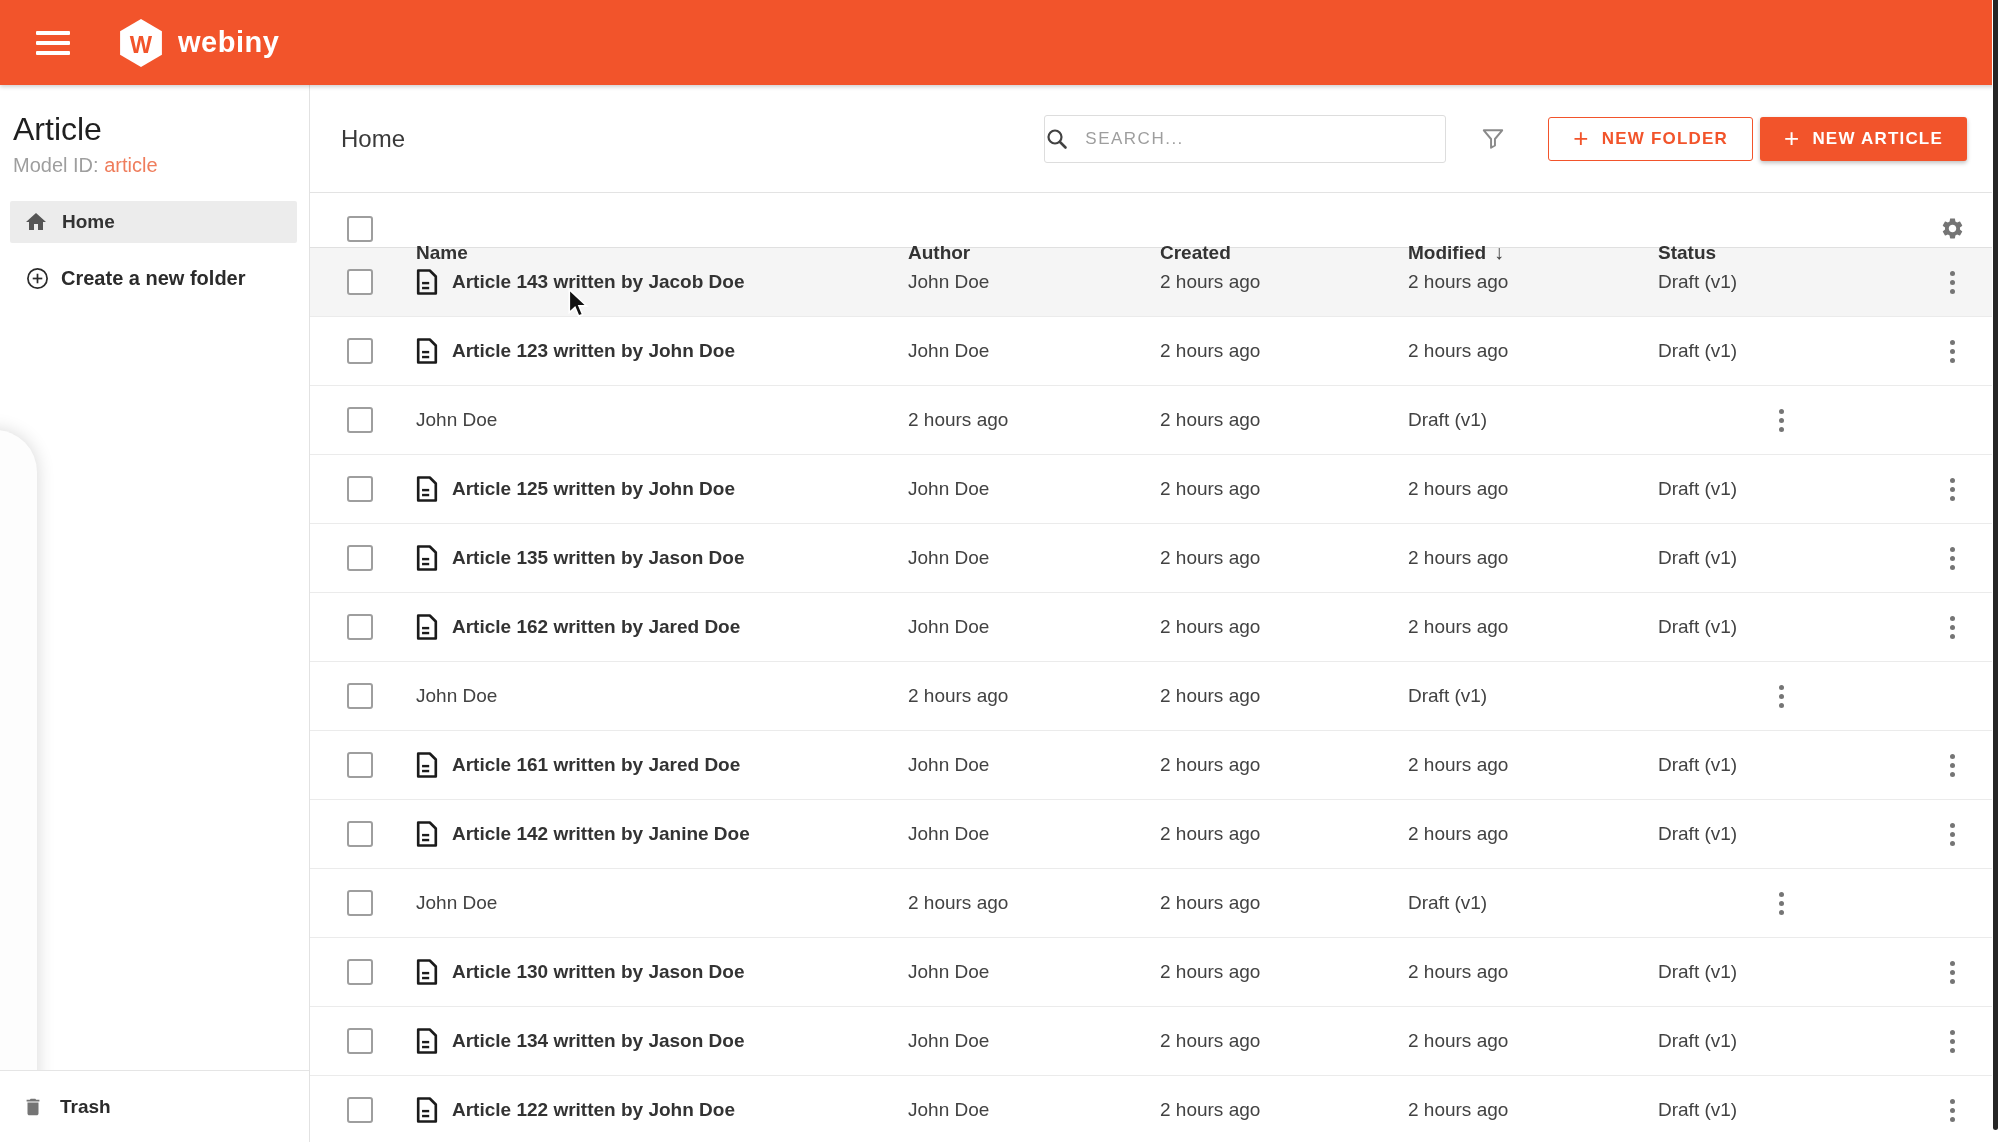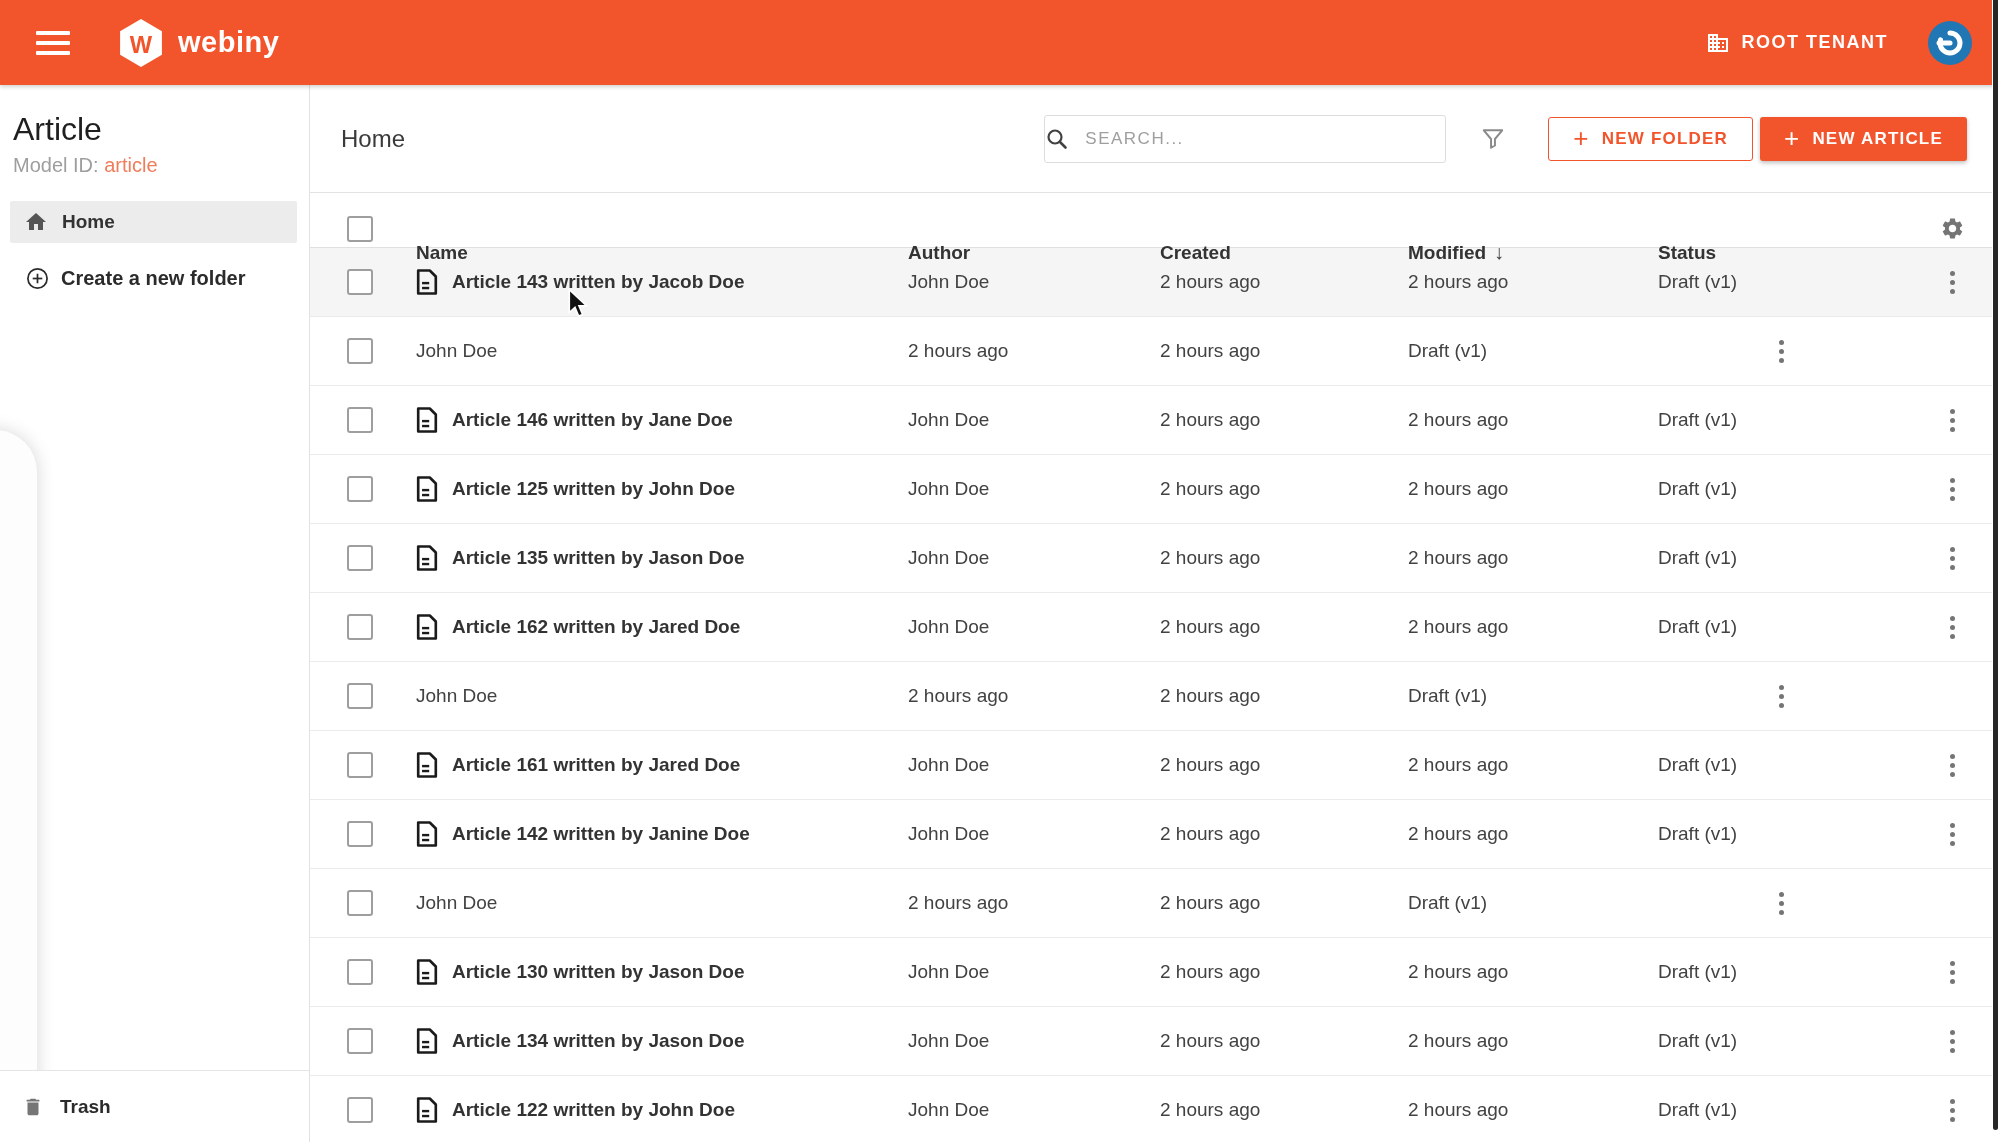--- a/index.html
+++ b/index.html
@@ -101,34 +101,20 @@
       <span></span>
         <span></span>
         <span></span>
     </div>
     <div class="brand">
       <svg width="46" height="50" viewBox="0 0 100 110">
         <polygon points="50,2 96,29 96,81 50,108 4,81 4,29" fill="#ffffff"></polygon>
         <text x="50" y="76" text-anchor="middle" font-size="52" font-weight="bold" font-family="Liberation Sans, sans-serif" fill="#F2542B">W</text>
       </svg>
       <span class="brand-name">webiny</span>
-    </div>
-    <div class="topbar-right">
-      <div class="tenant">
-        <svg width="24" height="24" viewBox="0 0 24 24">
-          <path fill="#ffffff" d="M12 7V3H2v18h20V7H12zM6 19H4v-2h2v2zm0-4H4v-2h2v2zm0-4H4V9h2v2zm0-4H4V5h2v2zm4 12H8v-2h2v2zm0-4H8v-2h2v2zm0-4H8V9h2v2zm0-4H8V5h2v2zm10 12h-8v-2h2v-2h-2v-2h2v-2h-2V9h8v10zm-2-8h-2v2h2v-2zm0 4h-2v2h2v-2z"></path>
-        </svg>
-        <span class="tenant-label">ROOT TENANT</span>
-      </div>
-      <div class="avatar">
-        <svg width="30" height="30" viewBox="0 0 30 30" style="transform:rotate(-90deg)">
-          <circle cx="15" cy="15" r="10" fill="none" stroke="#ffffff" stroke-width="5" stroke-linecap="round" stroke-dasharray="50 13"></circle>
-          <line x1="15" y1="15" x2="15" y2="4" stroke="#ffffff" stroke-width="5" stroke-linecap="round"></line>
-        </svg>
-      </div>
     </div>
   </header>
 
   <aside class="sidebar">
     <h1 class="sidebar-title">Article</h1>
     <div class="sidebar-subtitle">
       <span>Model ID: </span><span class="model-id">article</span>
     </div>
 
     <div class="folder-item active">
@@ -228,44 +214,44 @@
               <i></i>
               <i></i>
             </div>
       </div>
     </div>
 
     <div class="grid-row row">
       <div class="cell-check">
         <div class="checkbox"></div>
       </div>
-      <div class="cell-text">John Doe</div>
-      <div class="cell-text">2 hours ago</div>
-      <div class="cell-text">2 hours ago</div>
-      <div class="cell-text">Draft (v1)</div>
-      <div class="cell-kebab">
-        <div class="kebab">
-              <i></i>
-              <i></i>
-              <i></i>
-            </div>
-      </div>
-    </div>
-
-    <div class="grid-row row">
-      <div class="cell-check">
-        <div class="checkbox"></div>
-      </div>
-      <div class="cell-name">
-        <svg width="22" height="28" viewBox="0 0 20 24">
-          <path d="M2 1.5h10.5L18 7v15.5H2V1.5z" fill="none" stroke="#1b1b1b" stroke-width="2.4" stroke-linejoin="round"></path>
-          <line x1="5.5" y1="13" x2="12" y2="13" stroke="#1b1b1b" stroke-width="2.2"></line>
-          <line x1="5.5" y1="17.5" x2="12" y2="17.5" stroke="#1b1b1b" stroke-width="2.2"></line>
-        </svg>
-        <span class="name-text">Article 146 written by Jane Doe</span>
+      <div class="cell-name">
+        <svg width="22" height="28" viewBox="0 0 20 24">
+          <path d="M2 1.5h10.5L18 7v15.5H2V1.5z" fill="none" stroke="#1b1b1b" stroke-width="2.4" stroke-linejoin="round"></path>
+          <line x1="5.5" y1="13" x2="12" y2="13" stroke="#1b1b1b" stroke-width="2.2"></line>
+          <line x1="5.5" y1="17.5" x2="12" y2="17.5" stroke="#1b1b1b" stroke-width="2.2"></line>
+        </svg>
+        <span class="name-text">Article 123 written by John Doe</span>
+      </div>
+      <div class="cell-text">John Doe</div>
+      <div class="cell-text">2 hours ago</div>
+      <div class="cell-text">2 hours ago</div>
+      <div class="cell-text">Draft (v1)</div>
+      <div class="cell-kebab">
+        <div class="kebab">
+              <i></i>
+              <i></i>
+              <i></i>
+            </div>
+      </div>
+    </div>
+
+    <div class="grid-row row">
+      <div class="cell-check">
+        <div class="checkbox"></div>
       </div>
       <div class="cell-text">John Doe</div>
       <div class="cell-text">2 hours ago</div>
       <div class="cell-text">2 hours ago</div>
       <div class="cell-text">Draft (v1)</div>
       <div class="cell-kebab">
         <div class="kebab">
               <i></i>
               <i></i>
               <i></i>

